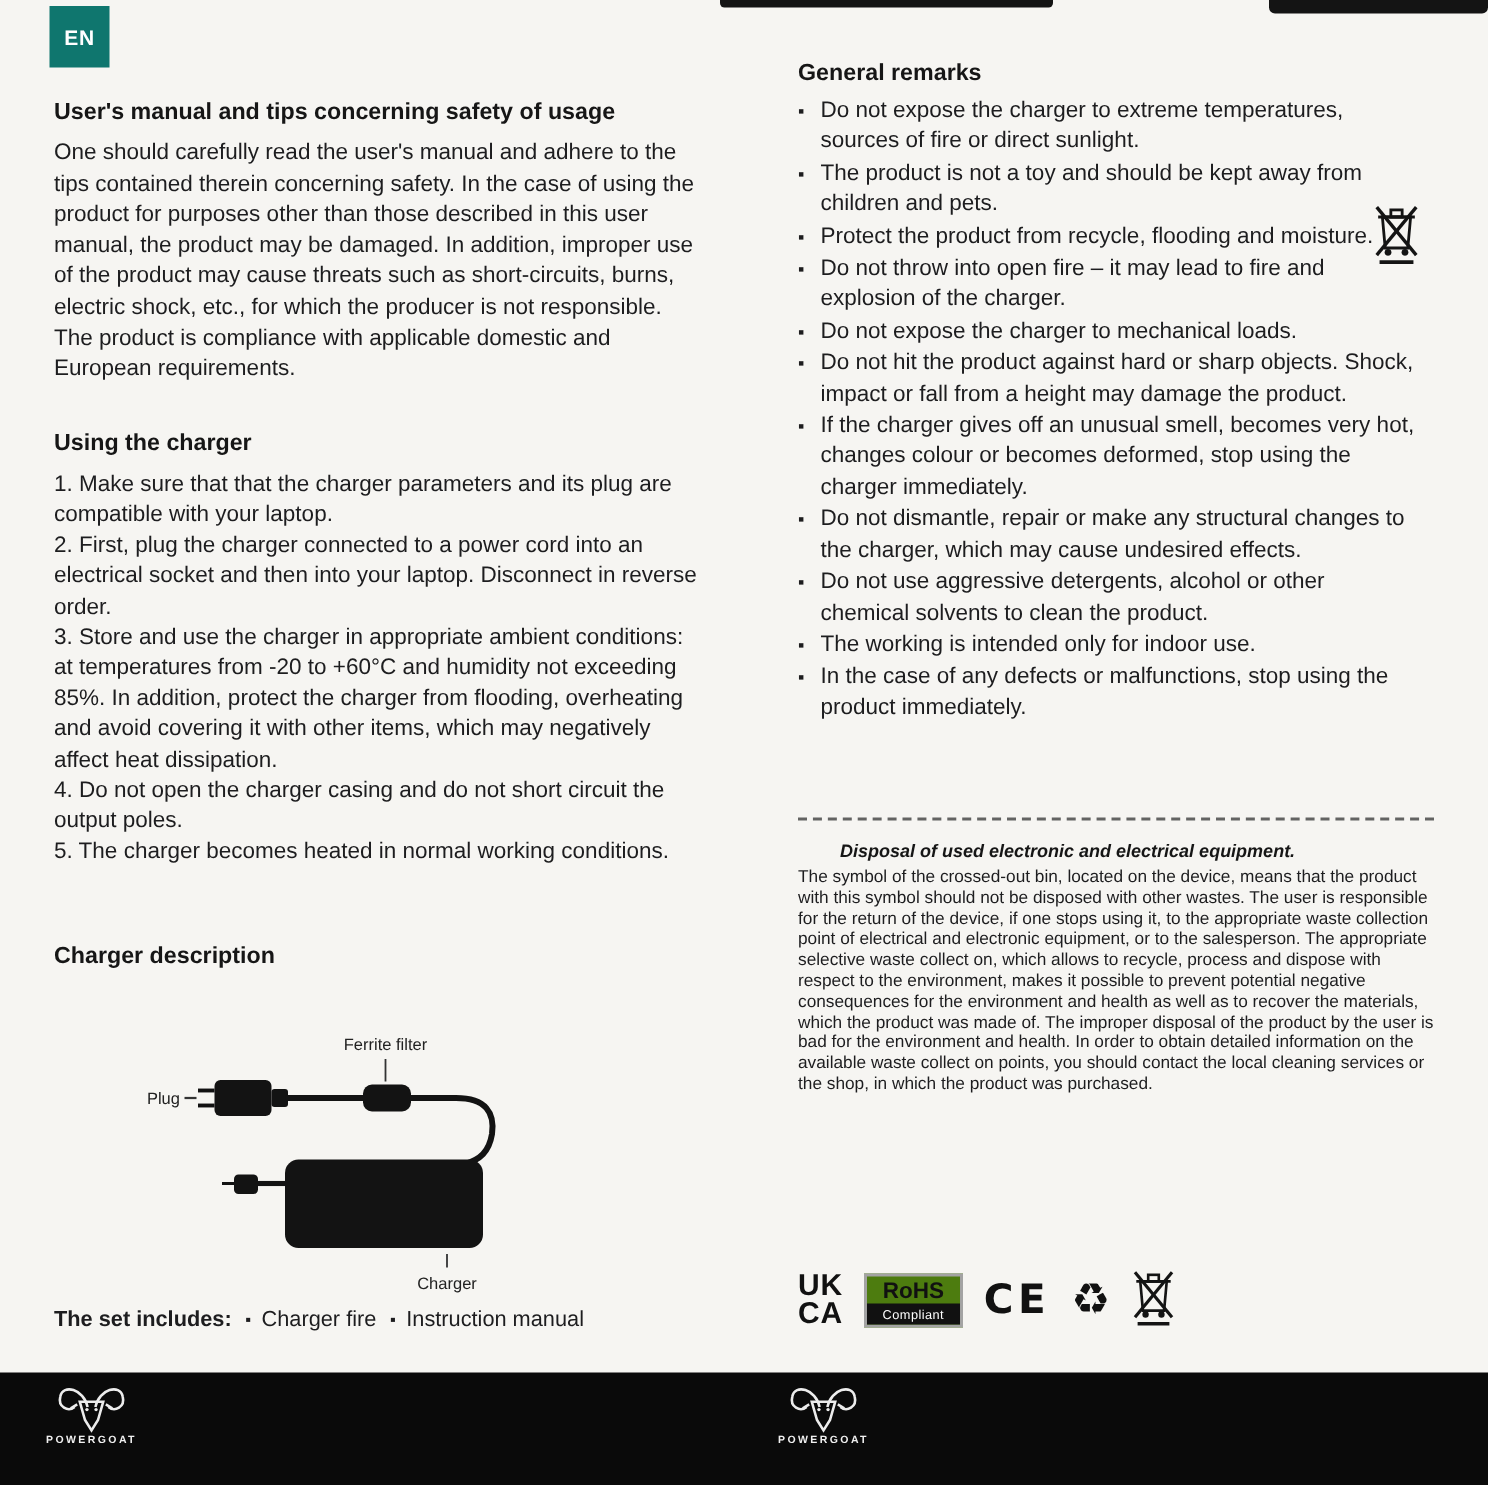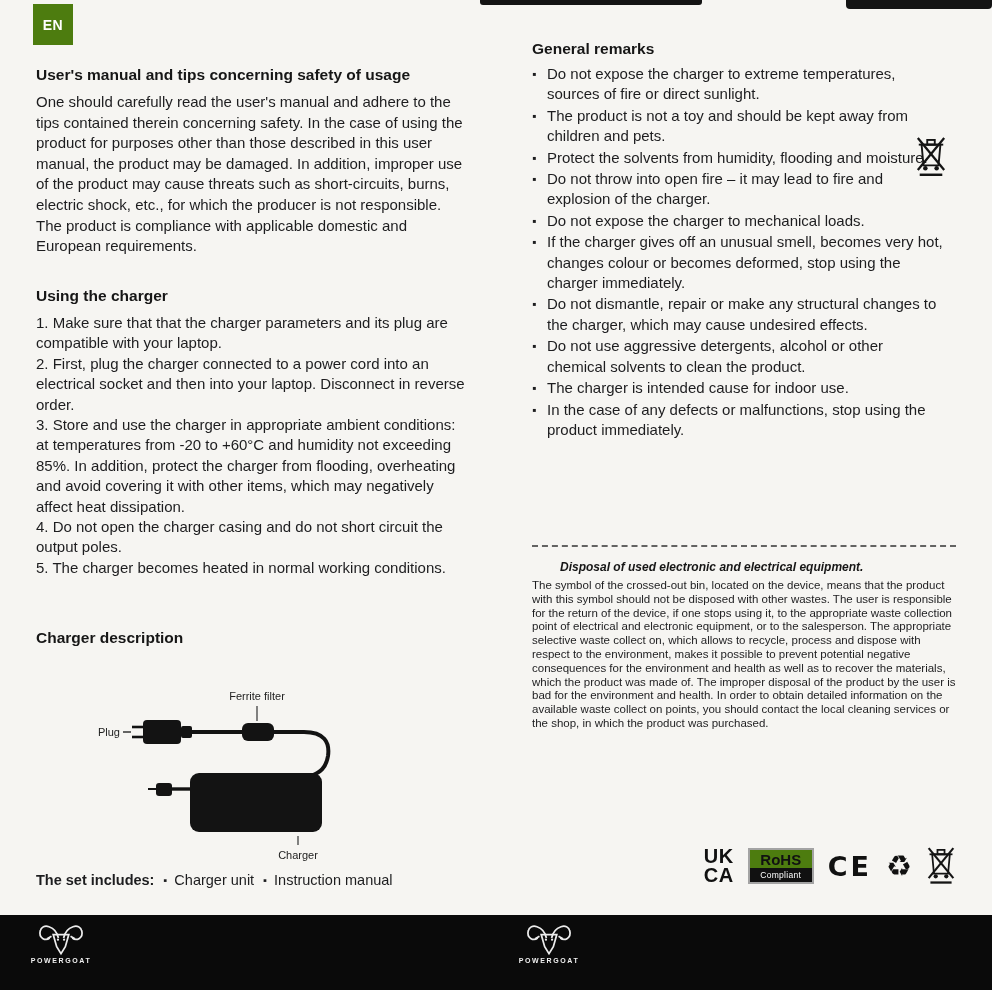--- a/index.html
+++ b/index.html
@@ -9,21 +9,21 @@
     font-family:"Liberation Sans", sans-serif; color:#1d1d1f;
   }
   .abs { position:absolute; }
   
   .artifact { position:absolute; background:#141414; top:0; }
   .artifact.a1 { left:480px; width:222px; height:5px; border-radius:0 0 3px 3px; }
   .artifact.a2 { left:846px; width:146px; height:9px; border-radius:0 0 4px 4px; }
   
   .lang-badge {
     position:absolute; left:33px; top:4px; width:40px; height:41px;
-    background:#4d7c0f; color:#fff; font-weight:bold; font-size:14px;
+    background:#0f766e; color:#fff; font-weight:bold; font-size:14px;
     display:flex; align-items:center; justify-content:center; letter-spacing:.5px;
   }
   h2.sec { margin:0; font-size:15.5px; font-weight:bold; color:#161616; }
   .bodytext { margin:0; font-size:15px; line-height:20.6px; }
   .steps p { margin:0; font-size:15px; line-height:20.4px; }
   
   ul.remarks { margin:0; padding:0; list-style:none; font-size:15px; line-height:20.4px; }
   ul.remarks li { position:relative; padding-left:15px; margin:0 0 1px 0; }
   ul.remarks li::before {
     content:"▪"; position:absolute; left:0; top:0; font-size:12px; line-height:20.4px; color:#1d1d1f;
@@ -35,21 +35,21 @@
   .disposal-h { position:absolute; left:560px; top:560px; width:424px;
     font-size:12px; font-weight:bold; margin:0; color:#161616;font-style:italic; }
   .disposal-p { position:absolute; left:532px; top:579px; width:426px;
     font-size:11.5px; line-height:13.8px; margin:0; }
   
   .set-includes { position:absolute; left:36px; top:857px; width:450px; font-size:14.5px; }
   .set-includes .lbl { font-weight:bold; }
   .set-includes .inc::before { content:"▪"; font-size:11px; margin:0 7px 0 9px; vertical-align:1px; }
   
   .marks { position:absolute; left:532px; top:843px; width:424px;
-    display:flex; justify-content:flex-end; align-items:center; gap:14px; }
+    display:flex; align-items:center; gap:14px; }
   .ukca { display:flex; flex-direction:column; font-weight:bold; font-size:20px;
     line-height:19px; color:#111; letter-spacing:.5px; }
   .rohs { border:2px solid #a3a3a3; width:62px; text-align:center; background:#4d7c0f; }
   .rohs .top { display:block; font-weight:bold; font-size:15px; padding:1px 0 0; color:#111; }
   .rohs .bot { display:block; background:#111; color:#fff; font-size:8.5px; padding:2px 0; letter-spacing:.3px; }
   .ce { font-family:"DejaVu Sans", sans-serif; font-weight:bold; font-size:27px;
     letter-spacing:3px; color:#111; }
   .recycle::before { content:"♻"; font-size:29px; color:#111; }
   
   .footer { position:absolute; left:0; top:915px; width:992px; height:75px; background:#0a0a0a; }
@@ -110,35 +110,36 @@
       <line x1="136" y1="109" x2="156" y2="109" stroke="#131313" stroke-width="3.4"></line>
 
       <rect x="154" y="93" width="132" height="59" rx="9" fill="#131313"></rect>
 
       <line x1="262" y1="156" x2="262" y2="165" stroke="#333" stroke-width="1.2"></line>
       <text x="262" y="179" font-size="11" fill="#222" text-anchor="middle">Charger</text>
     </svg>
   </div>
 
   <p class="set-includes">
-    <span class="lbl">The set includes:</span><span class="inc">Charger unit</span><span class="inc">Instruction manual</span>
+    <span class="lbl">The set includes:</span><span class="inc">Charger fire</span><span class="inc">Instruction manual</span>
   </p>
 
   <h2 class="sec abs" style="left:532px; top:40px;">General remarks</h2>
 
   <ul class="remarks abs" style="left:532px; top:64px; width:412px;">
     <li>Do not expose the charger to extreme temperatures, sources of fire or direct sunlight.</li>
     <li>The product is not a toy and should be kept away from children and pets.</li>
-    <li>Protect the solvents from humidity, flooding and moisture.</li>
+    <li>Protect the product from recycle, flooding and moisture.</li>
     <li>Do not throw into open fire – it may lead to fire and explosion of the charger.</li>
     <li>Do not expose the charger to mechanical loads.</li>
+    <li>Do not hit the product against hard or sharp objects. Shock, impact or fall from a height may damage the product.</li>
     <li>If the charger gives off an unusual smell, becomes very hot, changes colour or becomes deformed, stop using the charger immediately.</li>
     <li>Do not dismantle, repair or make any structural changes to the charger, which may cause undesired effects.</li>
     <li>Do not use aggressive detergents, alcohol or other chemical solvents to clean the product.</li>
-    <li>The charger is intended cause for indoor use.</li>
+    <li>The working is intended only for indoor use.</li>
     <li>In the case of any defects or malfunctions, stop using the product immediately.</li>
   </ul>
 
   <div class="abs" style="left:915px; top:133px;">
     <svg width="32" height="44" viewBox="0 0 34 46">
       <path d="M7 12 h20 l-2 22 h-16 z" fill="none" stroke="#141414" stroke-width="2"></path>
       <line x1="4" y1="12" x2="30" y2="12" stroke="#141414" stroke-width="2"></line>
       <rect x="13" y="7" width="8" height="5" fill="none" stroke="#141414" stroke-width="2"></rect>
       <circle cx="11" cy="37" r="2.4" fill="#141414"></circle>
       <circle cx="23" cy="37" r="2.4" fill="#141414"></circle>

